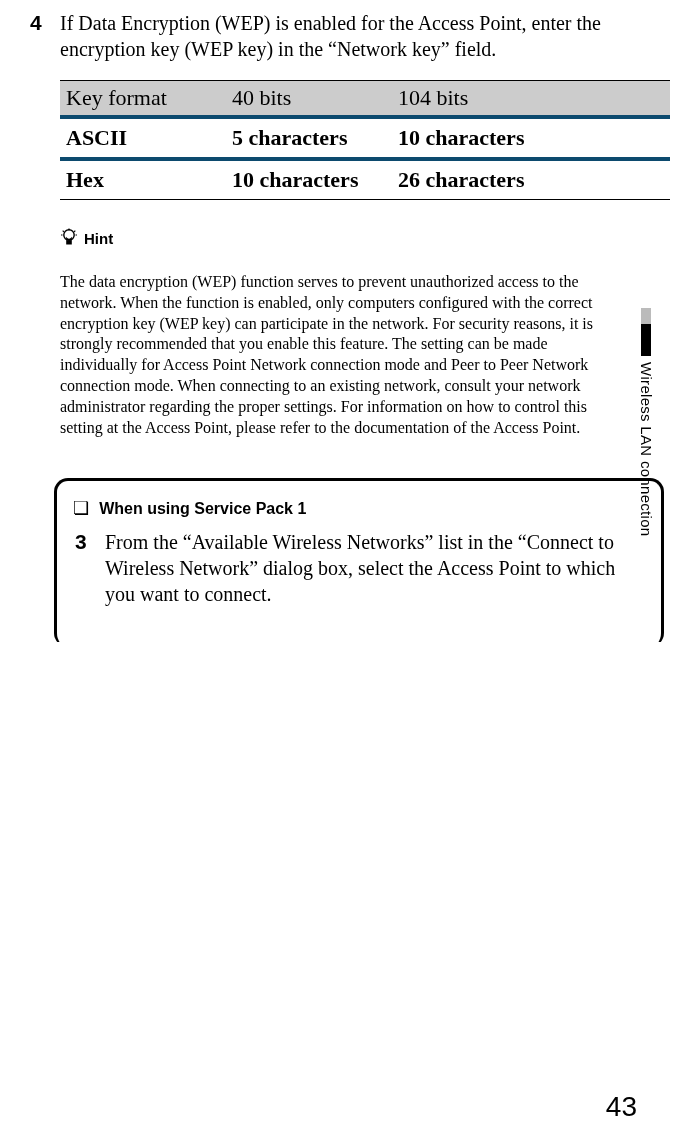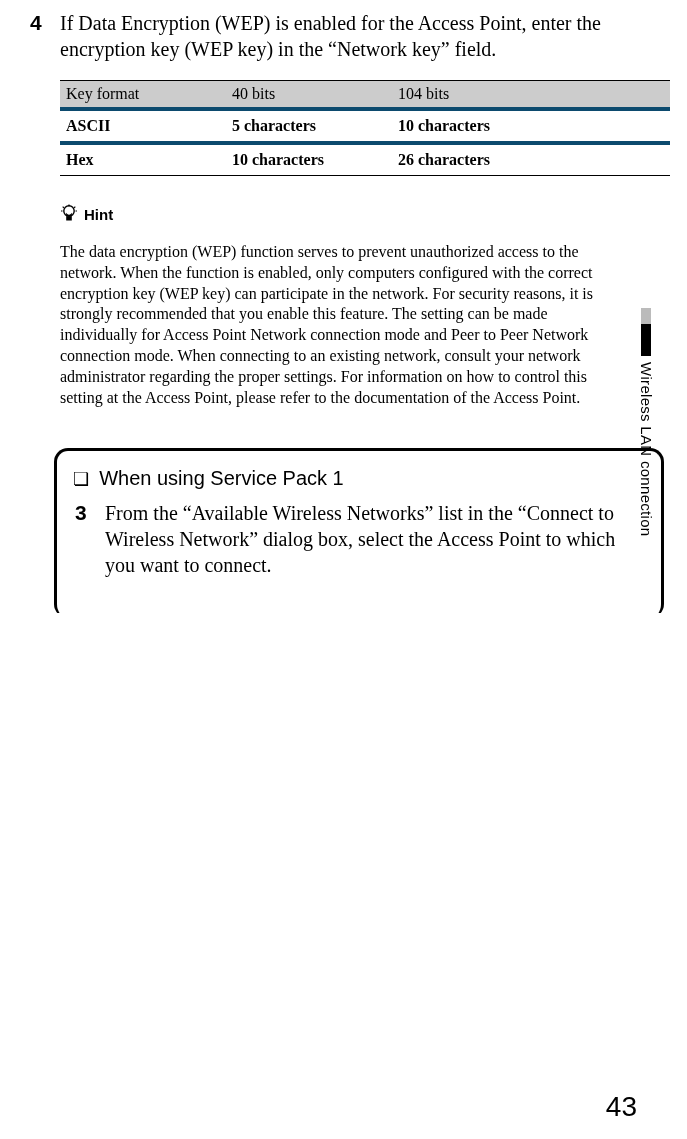--- a/index.html
+++ b/index.html
@@ -39,21 +39,21 @@
   }
   .step-desc {
     font-size: 18px;
     line-height: 1.35;
     margin: 12px 0 0 30px;
   }
   table.key-table {
     width: 610px;
     margin: 18px 0 0 30px;
     border-collapse: collapse;
-    font-size: 16px;
+    font-size: 22px;
   }
   table.key-table th {
     background: #ccc;
     font-weight: normal;
     text-align: left;
     padding: 4px 10px 4px 6px;
     border-top: 1.5px solid #000;
   }
   table.key-table td {
     padding: 6px 10px 6px 6px;
@@ -68,21 +68,21 @@
   .col2 { width: 150px; margin-top: 40px; }
   .col3 { width: auto; }
   .hint-block {
     margin: 28px 0 0 30px;
     width: 560px;
   }
   .hint-head {
     display: flex;
     align-items: center;
     gap: 6px;
-    margin-bottom: 18px;
+    margin-bottom: 24px;
   }
   .hint-label {
     font-family: Arial, Helvetica, sans-serif;
     font-weight: bold;
     font-size: 15px;
   }
   .hint-icon svg { display: block; }
   .hint-text {
     font-size: 16px;
     line-height: 1.3;
@@ -128,22 +128,22 @@
     align-items: baseline;
     gap: 10px;
     margin-bottom: 10px;
   }
   .sp-box .bullet {
     font-family: Arial, Helvetica, sans-serif;
     font-size: 18px;
   }
   .sp-title {
     font-family: Arial, Helvetica, sans-serif;
-    font-weight: normal;
-    font-size: 20px;
+    font-weight: bold;
+    font-size: 16px;
   }
   .sp-desc {
     font-size: 18px;
     line-height: 1.35;
     margin: 0 0 14px 18px;
   }
   .page-number {
     position: absolute;
     bottom: 16px;
     right: 50px;

